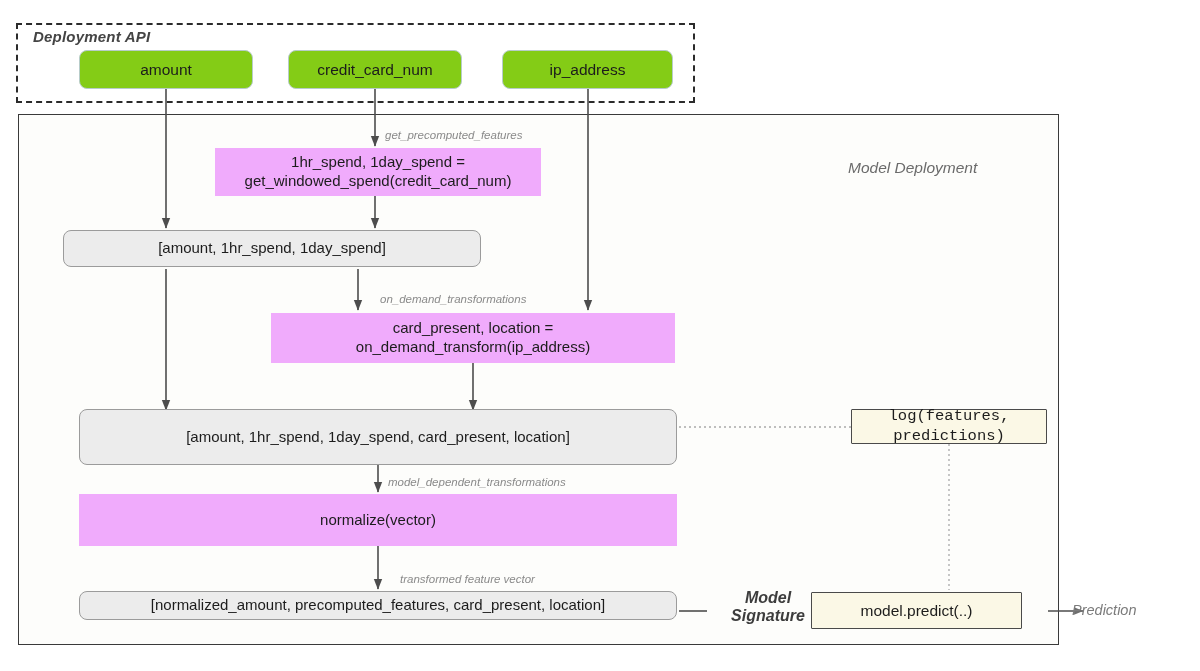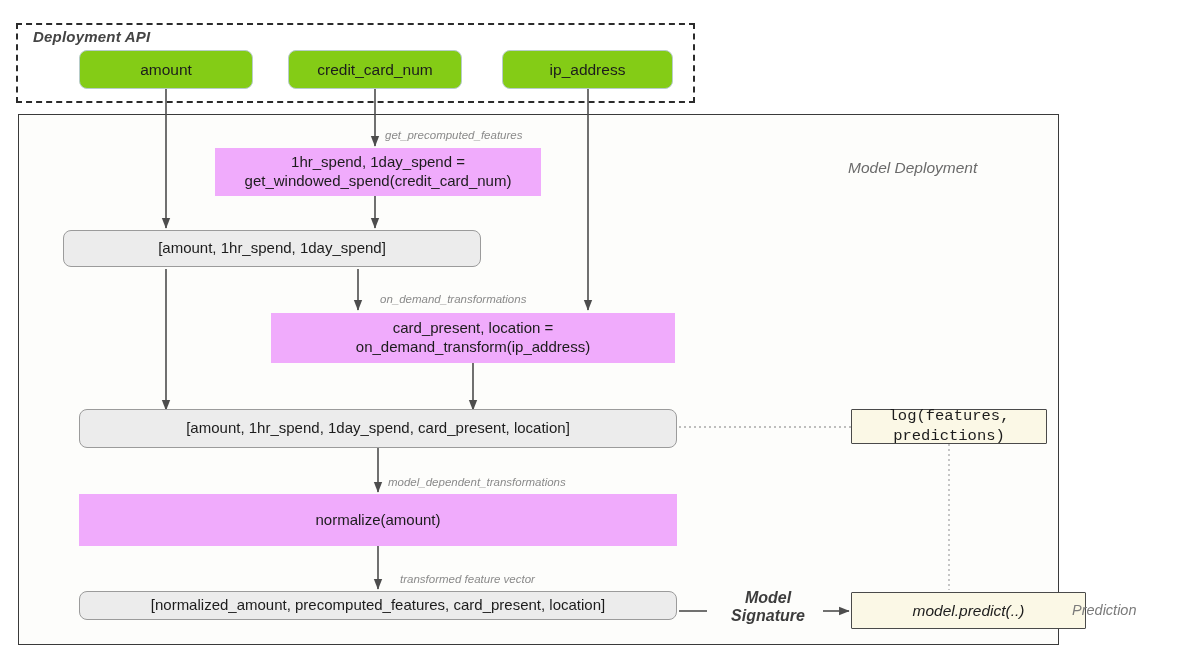--- a/index.html
+++ b/index.html
@@ -177,43 +177,43 @@
     <span>1hr_spend, 1day_spend  =</span>
     <span>get_windowed_spend(credit_card_num)</span>
   </div>
 
   <div class="abs node teal-band" style="left:271px; top:313px; width:404px; height:50px; flex-direction:column;">
     <span>card_present, location =</span>
     <span>on_demand_transform(ip_address)</span>
   </div>
 
   <div class="abs node teal-band" style="left:79px; top:494px; width:598px; height:52px;">
-    <span>normalize(amount)</span>
+    <span>normalize(vector)</span>
   </div>
 
   <div class="abs node grey-node" style="left:63px; top:230px; width:418px; height:37px;">
     <span>[amount, 1hr_spend, 1day_spend]</span>
   </div>
 
-  <div class="abs node grey-node" style="left:79px; top:409px; width:598px; height:39px;">
+  <div class="abs node grey-node" style="left:79px; top:409px; width:598px; height:56px;">
     <span>[amount, 1hr_spend, 1day_spend, card_present, location]</span>
   </div>
 
   <div class="abs node grey-node" style="left:79px; top:591px; width:598px; height:29px;">
     <span>[normalized_amount, precomputed_features, card_present, location]</span>
   </div>
 
   <div class="abs node cream-node" style="left:851px; top:409px; width:196px; height:35px;font-family:Liberation Mono, monospace;">
     <span>log(features, predictions)</span>
   </div>
 
   <div class="abs sig-label" style="left:712px; top:589px; width:112px;">
     <div>Model</div>
     <div>Signature</div>
   </div>
 
-  <div class="abs node cream-node" style="left:851px; top:592px; width:235px; height:37px;font-style:italic;">
+  <div class="abs node cream-node" style="left:811px; top:592px; width:211px; height:37px;">
     <span>model.predict(..)</span>
   </div>
 
   <div class="abs pred-label" style="left:1072px; top:602px;">Prediction</div>
 
 </div>
 
 </body></html>

